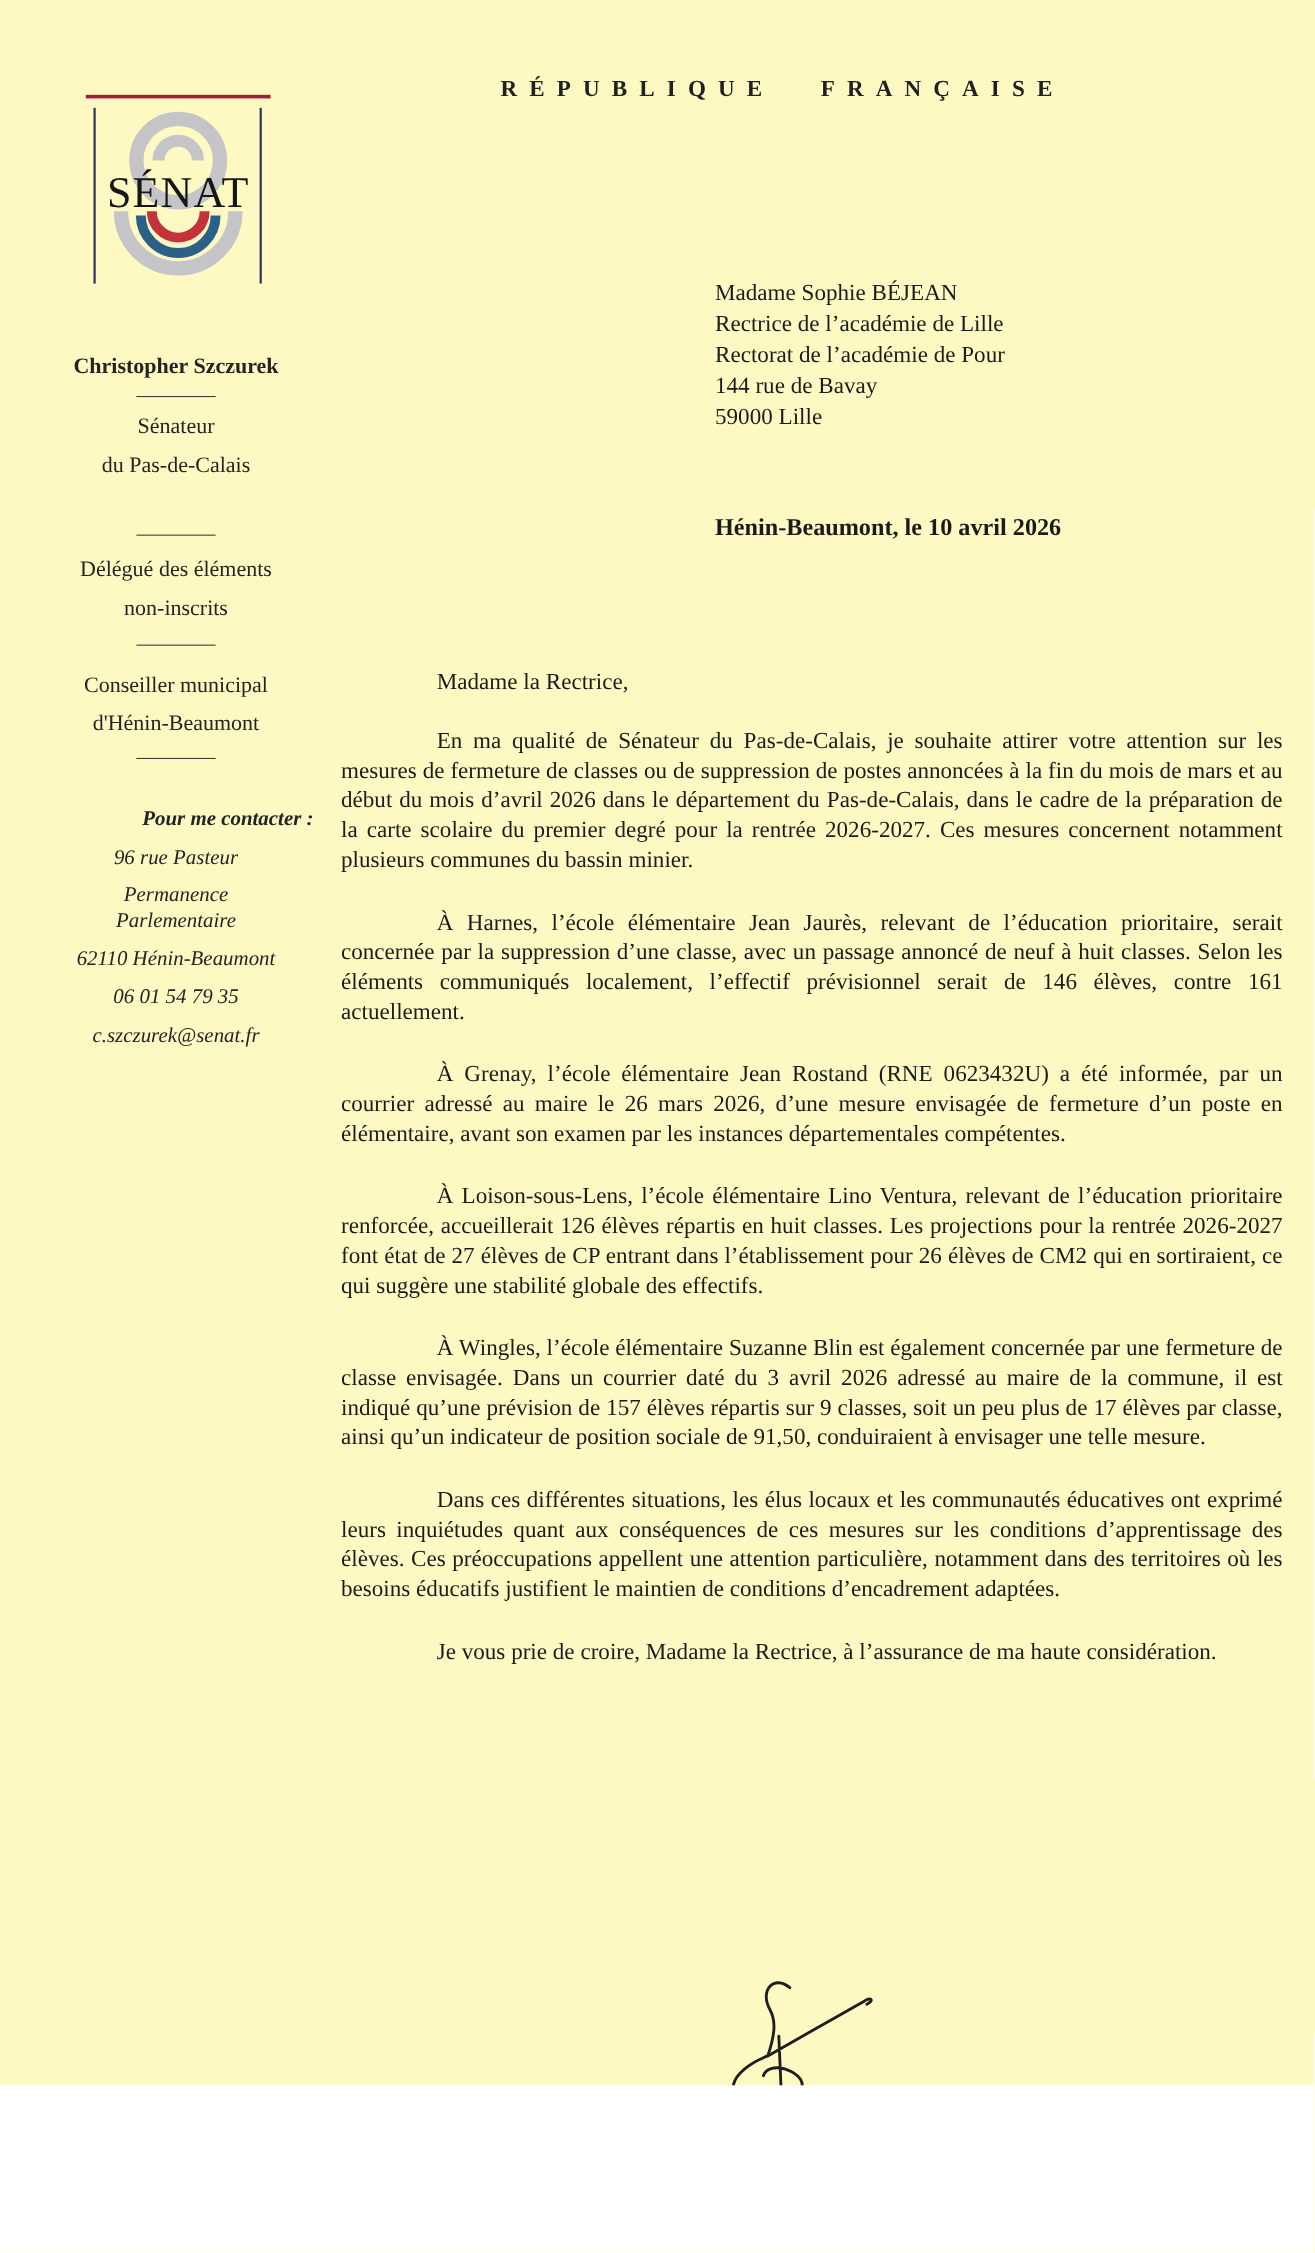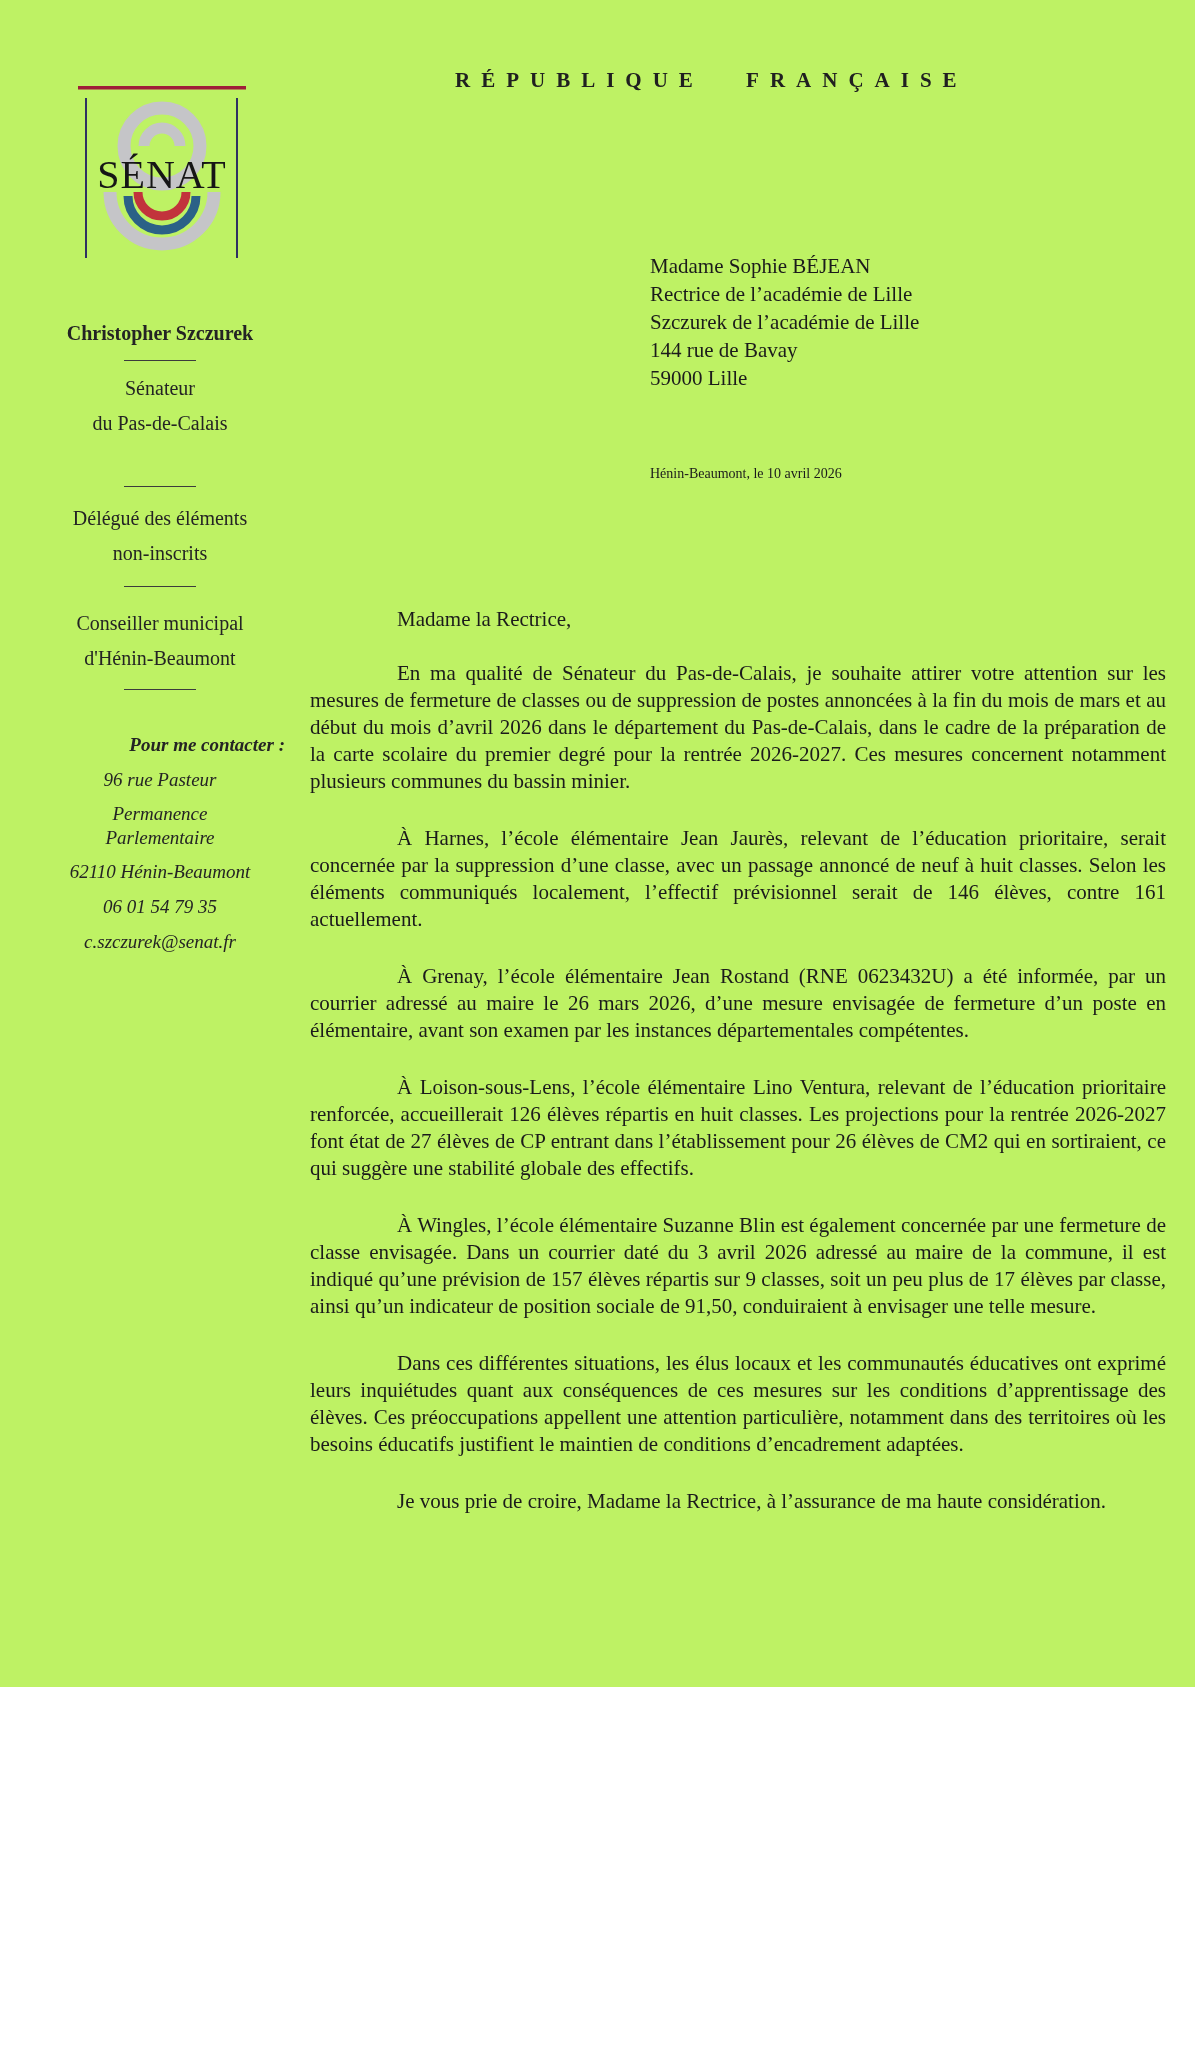--- a/index.html
+++ b/index.html
@@ -1,20 +1,20 @@
 <!DOCTYPE html>
 <html lang="fr"><head>
 <meta charset="utf-8">
 <style>
   html, body { margin: 0; padding: 0; background: #ffffff; }
   .page {
     position: relative;
     width: 1195px;
-    height: 1687px;
-    background: #bef264;
+    height: 1896px;
+    background: #fef9c3;
     color: #1b1b1b;
     font-family: "Liberation Serif", "DejaVu Serif", serif;
     overflow: hidden;
   }
 
   
   .republic {
     position: absolute;
     left: 455px;
     top: 68px;
@@ -79,21 +79,22 @@
     position: absolute;
     left: 650px;
     top: 252px;
     font-size: 21px;
     line-height: 28px;
   }
   .dateline {
     position: absolute;
     left: 650px;
     top: 466px;
-    font-size: 14px;
+    font-size: 22px;
+    font-weight: bold;
   }
 
   
   .letter-body {
     position: absolute;
     left: 310px;
     top: 606px;
     width: 856px;
     font-size: 21px;
     line-height: 27px;
@@ -164,21 +165,21 @@
     <div class="contact-line">96 rue Pasteur</div>
     <div class="contact-line wrap2">Permanence Parlementaire</div>
     <div class="contact-line">62110 Hénin-Beaumont</div>
     <div class="contact-line">06 01 54 79 35</div>
     <div class="contact-line">c.szczurek@senat.fr</div>
   </div>
 
   <div class="recipient">
     <div>Madame Sophie BÉJEAN</div>
     <div>Rectrice de l’académie de Lille</div>
-    <div>Szczurek de l’académie de Lille</div>
+    <div>Rectorat de l’académie de Pour</div>
     <div>144 rue de Bavay</div>
     <div>59000 Lille</div>
   </div>
 
   <div class="dateline">Hénin-Beaumont, le 10 avril 2026</div>
 
   <div class="letter-body">
     <div class="salutation">Madame la Rectrice,</div>
     <p>En ma qualité de Sénateur du Pas-de-Calais, je souhaite attirer votre attention sur les mesures de fermeture de classes ou de suppression de postes annoncées à la fin du mois de mars et au début du mois d’avril 2026 dans le département du Pas-de-Calais, dans le cadre de la préparation de la carte scolaire du premier degré pour la rentrée 2026-2027. Ces mesures concernent notamment plusieurs communes du bassin minier.</p>
     <p>À Harnes, l’école élémentaire Jean Jaurès, relevant de l’éducation prioritaire, serait concernée par la suppression d’une classe, avec un passage annoncé de neuf à huit classes. Selon les éléments communiqués localement, l’effectif prévisionnel serait de 146 élèves, contre 161 actuellement.</p>

